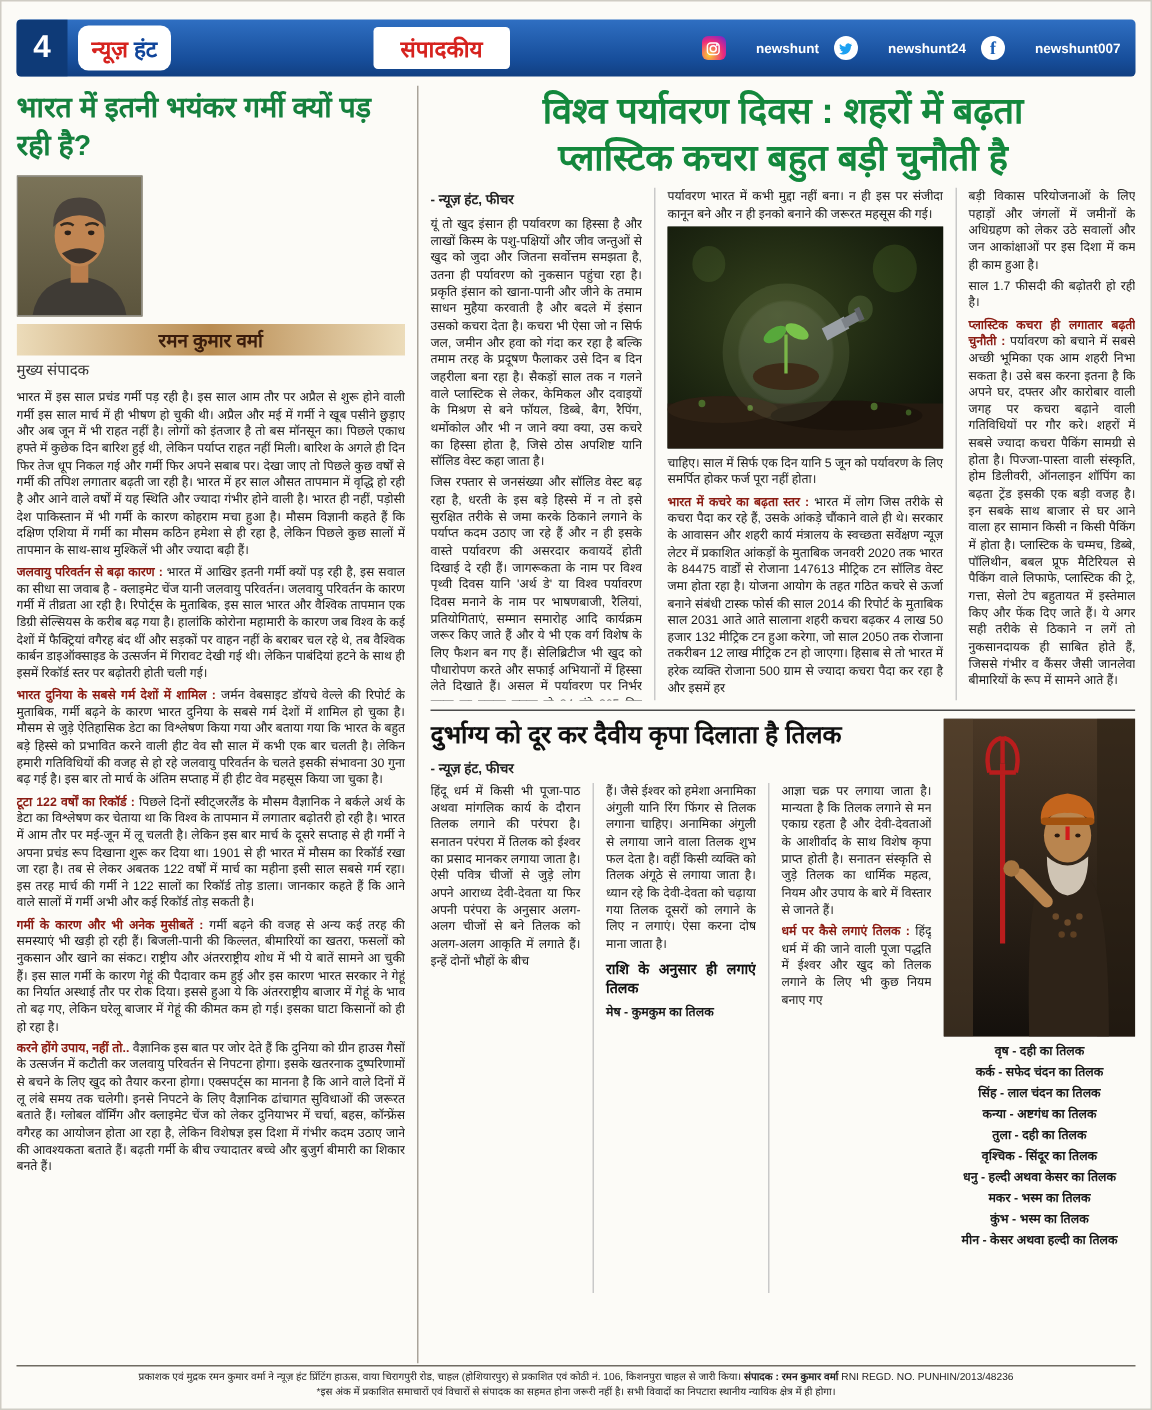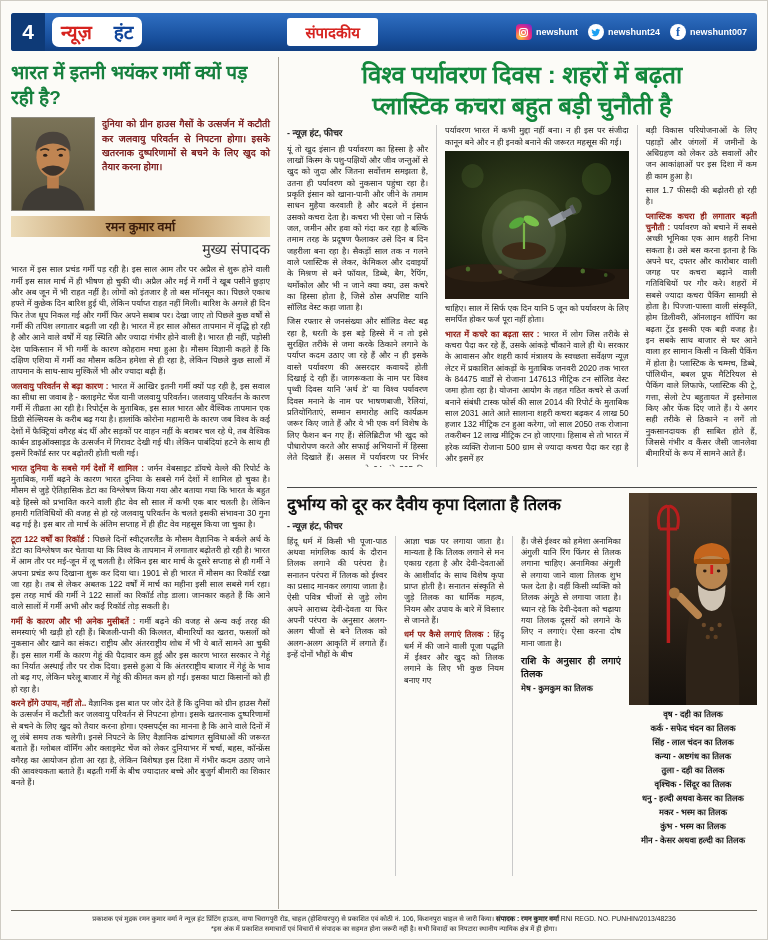--- a/index.html
+++ b/index.html
@@ -7,28 +7,28 @@
   body { font-family:"Liberation Sans","DejaVu Sans",sans-serif; }
   .page { width:768px; height:940px; margin:0 auto; background:#fcfbf7; position:relative;
           padding:12px 10px 34px; overflow:hidden; border:1px solid #cfccc4; }
 
   
   .header { display:flex; align-items:stretch; height:38px; border-radius:3px; overflow:hidden;
             background:linear-gradient(180deg,#2f6fc2 0%,#174e9b 70%,#113f82 100%); }
   .pagenum { width:34px; background:#0e3a77; color:#fff; font-size:21px; font-weight:bold;
              display:flex; align-items:center; justify-content:center; flex:none; }
   .logo { background:#fff; border-radius:7px; margin:4px 7px; padding:2px 9px; display:flex;
-          align-items:center; font-weight:bold; font-size:19px; flex:none;gap:18px; }
+          align-items:center; font-weight:bold; font-size:15px; flex:none; }
   .logo .l1 { color:#d6231f; } .logo .l2 { color:#10459a; margin-left:4px; }
   .dateline { color:#fff; font-size:9px; font-weight:bold; display:flex; flex-direction:column;
               justify-content:center; line-height:1.3; flex:none; }
   .hspacer { flex:1; }
   .section-box { background:#fff; color:#d6231f; font-weight:bold; font-size:15px; display:flex;
                  align-items:center; padding:1px 18px; margin:5px 0; border-radius:3px; flex:none; }
-  .social { display:flex; align-items:center; gap:4px; color:#fff; font-size:9px; font-weight:bold;
+  .social { display:flex; align-items:center; gap:20px; color:#fff; font-size:9px; font-weight:bold;
             margin-right:10px; flex:none; }
   .icn { width:16px; height:16px; border-radius:50%; display:flex; align-items:center;
          justify-content:center; overflow:hidden; flex:none; }
   .icn.insta { border-radius:4px; background:radial-gradient(circle at 30% 80%,#f9ce34,#ee2a7b 55%,#6228d7); }
   .icn.tw, .icn.fb { background:#fff; }
   .icn svg { width:11px; height:11px; display:block; }
   .fb-f { color:#1b5fb5; font-weight:bold; font-size:12px; font-family:"Liberation Serif",serif; line-height:1; }
 
   
   .content { display:flex; margin-top:6px; height:852px; overflow:hidden; }
@@ -36,42 +36,42 @@
   .right-col { flex:1; padding-left:8px; overflow:hidden; }
 
   
   .heat-title { font-size:19px; font-weight:bold; line-height:1.3; color:#15803d; margin:4px 0 7px; }
   .intro-row { display:flex; gap:7px; }
   .author-photo { width:84px; height:94px; flex:none; border:1px solid #8d8a80; background:#6b6248; }
   .author-photo svg { width:100%; height:100%; display:block; }
   .heat-intro { color:#7d2020; font-size:9.5px; font-weight:bold; line-height:1.5; text-align:justify; }
   .author-band { margin-top:5px; background:linear-gradient(90deg,#ecdcba,#b98c52 50%,#ecdcba);
                  text-align:center; font-weight:bold; font-size:12.5px; color:#3a1c0c; padding:2px 0; }
-  .author-role { text-align:right; font-size:14px; color:#333; margin:2px 0 6px; }
+  .author-role { text-align:left; font-size:10px; color:#333; margin:2px 0 6px; }
   .heat-body { font-size:8.2px; line-height:1.38; text-align:justify; color:#1a1a1a;
                max-height:648px; overflow:hidden; }
   .heat-body p { margin:0 0 3px; }
   .subhead { color:#8a1b12; font-weight:bold; }
 
   
   .env-title { color:#13883c; font-size:24px; font-weight:bold; text-align:center; line-height:1.3;
                margin:2px 0 4px; }
   .byline { font-size:9px; font-weight:bold; color:#222; margin:2px 0 4px; }
   .env-cols { display:flex; gap:8px; height:342px; overflow:hidden; }
   .env-col { font-size:8.2px; line-height:1.38; text-align:justify; color:#1a1a1a; overflow:hidden; }
   .env-col p { margin:0 0 3px; }
   .env-col + .env-col { border-left:1px solid #c9c9c9; padding-left:8px; }
   .env-c1 { flex:0 0 30%; }
   .env-c2 { flex:0 0 41%; }
   .env-c3 { flex:1; }
   .env-img { width:100%; height:148px; margin:2px 0 4px; background:#141b0e; }
   .env-img svg { width:100%; height:100%; display:block; }
 
   
-  .tilak-wrap { display:flex; gap:8px; border-top:1.5px solid #4a4a4a; margin-top:20px; padding-top:5px;
+  .tilak-wrap { display:flex; gap:8px; border-top:1.5px solid #4a4a4a; margin-top:6px; padding-top:5px;
                 height:398px; overflow:hidden; }
   .tilak-main { flex:1; overflow:hidden; }
   .tilak-title { font-size:16.5px; font-weight:bold; color:#101010; line-height:1.3; margin:1px 0 3px;
                  white-space:nowrap; overflow:hidden; }
   .tilak-cols { display:flex; gap:8px; height:340px; overflow:hidden; }
   .tilak-col { flex:1; font-size:8.2px; line-height:1.38; text-align:justify; color:#1a1a1a; overflow:hidden; }
   .tilak-col + .tilak-col { border-left:1px solid #c9c9c9; padding-left:8px; }
   .tilak-col p { margin:0 0 3px; }
   .tilak-imgcol { width:128px; flex:none; overflow:hidden;text-align:center; }
   .sadhu-img { width:100%; height:212px; background:#241a10; }
@@ -144,21 +144,20 @@
             <rect x="36" y="58" width="12" height="14" fill="#b97d4c"></rect>
             <ellipse cx="42" cy="40" rx="17" ry="21" fill="#c08552"></ellipse>
             <path d="M24 34 Q24 14 42 14 Q60 14 60 34 Q52 26 42 26 Q32 26 24 34 Z" fill="#4a433c"></path>
             <ellipse cx="34" cy="38" rx="2.2" ry="1.6" fill="#2a2019"></ellipse>
             <ellipse cx="50" cy="38" rx="2.2" ry="1.6" fill="#2a2019"></ellipse>
             <path d="M29 33 q5 -3 9 0" stroke="#33291f" stroke-width="1.6" fill="none"></path>
             <path d="M46 33 q5 -3 9 0" stroke="#33291f" stroke-width="1.6" fill="none"></path>
             <path d="M30 52 q12 -7 24 0 q-6 7 -12 7 q-6 0 -12 -7 Z" fill="#3c332c"></path>
           </svg>
         </div>
-        <div class="heat-intro">दुनिया को ग्रीन हाउस गैसों के उत्सर्जन में कटौती कर जलवायु परिवर्तन से निपटना होगा। इसके खतरनाक दुष्परिणामों से बचने के लिए खुद को तैयार करना होगा।</div>
       </div>
       <div class="author-band">रमन कुमार वर्मा</div>
       <div class="author-role">मुख्य संपादक</div>
       <div class="heat-body">
         <p><span>भारत में इस साल प्रचंड गर्मी पड़ रही है। इस साल आम तौर पर अप्रैल से शुरू होने वाली गर्मी इस साल मार्च में ही भीषण हो चुकी थी। अप्रैल और मई में गर्मी ने खूब पसीने छुड़ाए और अब जून में भी राहत नहीं है। लोगों को इंतजार है तो बस मॉनसून का। पिछले एकाध हफ्ते में कुछेक दिन बारिश हुई थी, लेकिन पर्याप्त राहत नहीं मिली। बारिश के अगले ही दिन फिर तेज धूप निकल गई और गर्मी फिर अपने सबाब पर। देखा जाए तो पिछले कुछ वर्षों से गर्मी की तपिश लगातार बढ़ती जा रही है। भारत में हर साल औसत तापमान में वृद्धि हो रही है और आने वाले वर्षों में यह स्थिति और ज्यादा गंभीर होने वाली है। भारत ही नहीं, पड़ोसी देश पाकिस्तान में भी गर्मी के कारण कोहराम मचा हुआ है। मौसम विज्ञानी कहते हैं कि दक्षिण एशिया में गर्मी का मौसम कठिन हमेशा से ही रहा है, लेकिन पिछले कुछ सालों में तापमान के साथ-साथ मुश्किलें भी और ज्यादा बढ़ी हैं।</span></p>
         <p><span class="subhead">जलवायु परिवर्तन से बढ़ा कारण :</span> <span>भारत में आखिर इतनी गर्मी क्यों पड़ रही है, इस सवाल का सीधा सा जवाब है - क्लाइमेट चेंज यानी जलवायु परिवर्तन। जलवायु परिवर्तन के कारण गर्मी में तीव्रता आ रही है। रिपोर्ट्स के मुताबिक, इस साल भारत और वैश्विक तापमान एक डिग्री सेल्सियस के करीब बढ़ गया है। हालांकि कोरोना महामारी के कारण जब विश्व के कई देशों में फैक्ट्रियां वगैरह बंद थीं और सड़कों पर वाहन नहीं के बराबर चल रहे थे, तब वैश्विक कार्बन डाइऑक्साइड के उत्सर्जन में गिरावट देखी गई थी। लेकिन पाबंदियां हटने के साथ ही इसमें रिकॉर्ड स्तर पर बढ़ोतरी होती चली गई।</span></p>
         <p><span class="subhead">भारत दुनिया के सबसे गर्म देशों में शामिल :</span> <span>जर्मन वेबसाइट डॉयचे वेल्ले की रिपोर्ट के मुताबिक, गर्मी बढ़ने के कारण भारत दुनिया के सबसे गर्म देशों में शामिल हो चुका है। मौसम से जुड़े ऐतिहासिक डेटा का विश्लेषण किया गया और बताया गया कि भारत के बहुत बड़े हिस्से को प्रभावित करने वाली हीट वेव सौ साल में कभी एक बार चलती है। लेकिन हमारी गतिविधियों की वजह से हो रहे जलवायु परिवर्तन के चलते इसकी संभावना 30 गुना बढ़ गई है। इस बार तो मार्च के अंतिम सप्ताह में ही हीट वेव महसूस किया जा चुका है।</span></p>
         <p><span class="subhead">टूटा 122 वर्षों का रिकॉर्ड :</span> <span>पिछले दिनों स्वीट्जरलैंड के मौसम वैज्ञानिक ने बर्कले अर्थ के डेटा का विश्लेषण कर चेताया था कि विश्व के तापमान में लगातार बढ़ोतरी हो रही है। भारत में आम तौर पर मई-जून में लू चलती है। लेकिन इस बार मार्च के दूसरे सप्ताह से ही गर्मी ने अपना प्रचंड रूप दिखाना शुरू कर दिया था। 1901 से ही भारत में मौसम का रिकॉर्ड रखा जा रहा है। तब से लेकर अबतक 122 वर्षों में मार्च का महीना इसी साल सबसे गर्म रहा। इस तरह मार्च की गर्मी ने 122 सालों का रिकॉर्ड तोड़ डाला। जानकार कहते हैं कि आने वाले सालों में गर्मी अभी और कई रिकॉर्ड तोड़ सकती है।</span></p>
         <p><span class="subhead">गर्मी के कारण और भी अनेक मुसीबतें :</span> <span>गर्मी बढ़ने की वजह से अन्य कई तरह की समस्याएं भी खड़ी हो रही हैं। बिजली-पानी की किल्लत, बीमारियों का खतरा, फसलों को नुकसान और खाने का संकट। राष्ट्रीय और अंतरराष्ट्रीय शोध में भी ये बातें सामने आ चुकी हैं। इस साल गर्मी के कारण गेहूं की पैदावार कम हुई और इस कारण भारत सरकार ने गेहूं का निर्यात अस्थाई तौर पर रोक दिया। इससे हुआ ये कि अंतरराष्ट्रीय बाजार में गेहूं के भाव तो बढ़ गए, लेकिन घरेलू बाजार में गेहूं की कीमत कम हो गई। इसका घाटा किसानों को ही हो रहा है।</span></p>
         <p><span class="subhead">करने होंगे उपाय, नहीं तो..</span> <span>वैज्ञानिक इस बात पर जोर देते हैं कि दुनिया को ग्रीन हाउस गैसों के उत्सर्जन में कटौती कर जलवायु परिवर्तन से निपटना होगा। इसके खतरनाक दुष्परिणामों से बचने के लिए खुद को तैयार करना होगा। एक्सपर्ट्स का मानना है कि आने वाले दिनों में लू लंबे समय तक चलेगी। इनसे निपटने के लिए वैज्ञानिक ढांचागत सुविधाओं की जरूरत बताते हैं। ग्लोबल वॉर्मिंग और क्लाइमेट चेंज को लेकर दुनियाभर में चर्चा, बहस, कॉन्फ्रेंस वगैरह का आयोजन होता आ रहा है, लेकिन विशेषज्ञ इस दिशा में गंभीर कदम उठाए जाने की आवश्यकता बताते हैं। बढ़ती गर्मी के बीच ज्यादातर बच्चे और बुजुर्ग बीमारी का शिकार बनते हैं।</span></p>
@@ -224,27 +223,27 @@
 
       <div class="tilak-wrap">
         <div class="tilak-main">
           <div class="tilak-title">दुर्भाग्य को दूर कर दैवीय कृपा दिलाता है तिलक</div>
           <div class="byline">- न्यूज़ हंट, फीचर</div>
           <div class="tilak-cols">
             <div class="tilak-col">
               <p><span>हिंदू धर्म में किसी भी पूजा-पाठ अथवा मांगलिक कार्य के दौरान तिलक लगाने की परंपरा है। सनातन परंपरा में तिलक को ईश्वर का प्रसाद मानकर लगाया जाता है। ऐसी पवित्र चीजों से जुड़े लोग अपने आराध्य देवी-देवता या फिर अपनी परंपरा के अनुसार अलग-अलग चीजों से बने तिलक को अलग-अलग आकृति में लगाते हैं। इन्हें दोनों भौहों के बीच</span></p>
             </div>
             <div class="tilak-col">
-              <p><span>आज्ञा चक्र पर लगाया जाता है। मान्यता है कि तिलक लगाने से मन एकाग्र रहता है और देवी-देवताओं के आशीर्वाद के साथ विशेष कृपा प्राप्त होती है। सनातन संस्कृति से जुड़े तिलक का धार्मिक महत्व, नियम और उपाय के बारे में विस्तार से जानते हैं।</span></p>
-              <p><span class="subhead">धर्म पर कैसे लगाएं तिलक :</span> <span>हिंदू धर्म में की जाने वाली पूजा पद्धति में ईश्वर और खुद को तिलक लगाने के लिए भी कुछ नियम बनाए गए</span></p>
-            </div>
-            <div class="tilak-col">
               <p><span>हैं। जैसे ईश्वर को हमेशा अनामिका अंगुली यानि रिंग फिंगर से तिलक लगाना चाहिए। अनामिका अंगुली से लगाया जाने वाला तिलक शुभ फल देता है। वहीं किसी व्यक्ति को तिलक अंगूठे से लगाया जाता है। ध्यान रहे कि देवी-देवता को चढ़ाया गया तिलक दूसरों को लगाने के लिए न लगाएं। ऐसा करना दोष माना जाता है।</span></p>
               <div class="zodiac-head">राशि के अनुसार ही लगाएं तिलक</div>
               <div class="zodiac-item">मेष - कुमकुम का तिलक</div>
+            </div>
+            <div class="tilak-col">
+              <p><span>आज्ञा चक्र पर लगाया जाता है। मान्यता है कि तिलक लगाने से मन एकाग्र रहता है और देवी-देवताओं के आशीर्वाद के साथ विशेष कृपा प्राप्त होती है। सनातन संस्कृति से जुड़े तिलक का धार्मिक महत्व, नियम और उपाय के बारे में विस्तार से जानते हैं।</span></p>
+              <p><span class="subhead">धर्म पर कैसे लगाएं तिलक :</span> <span>हिंदू धर्म में की जाने वाली पूजा पद्धति में ईश्वर और खुद को तिलक लगाने के लिए भी कुछ नियम बनाए गए</span></p>
             </div>
           </div>
         </div>
         <div class="tilak-imgcol">
           <div class="sadhu-img">
             <svg viewBox="0 0 130 212" preserveAspectRatio="none">
               <defs>
                 <linearGradient id="sbg" x1="0" y1="0" x2="0" y2="1">
                   <stop offset="0" stop-color="#4a3826"></stop>
                     <stop offset="1" stop-color="#14100c"></stop>

